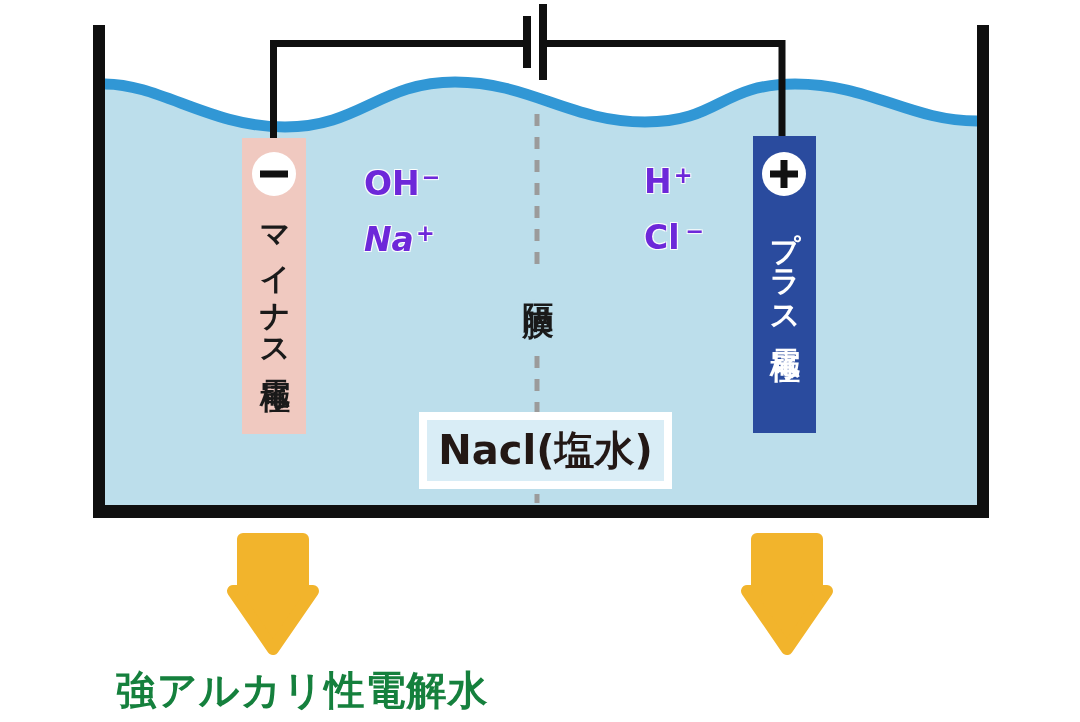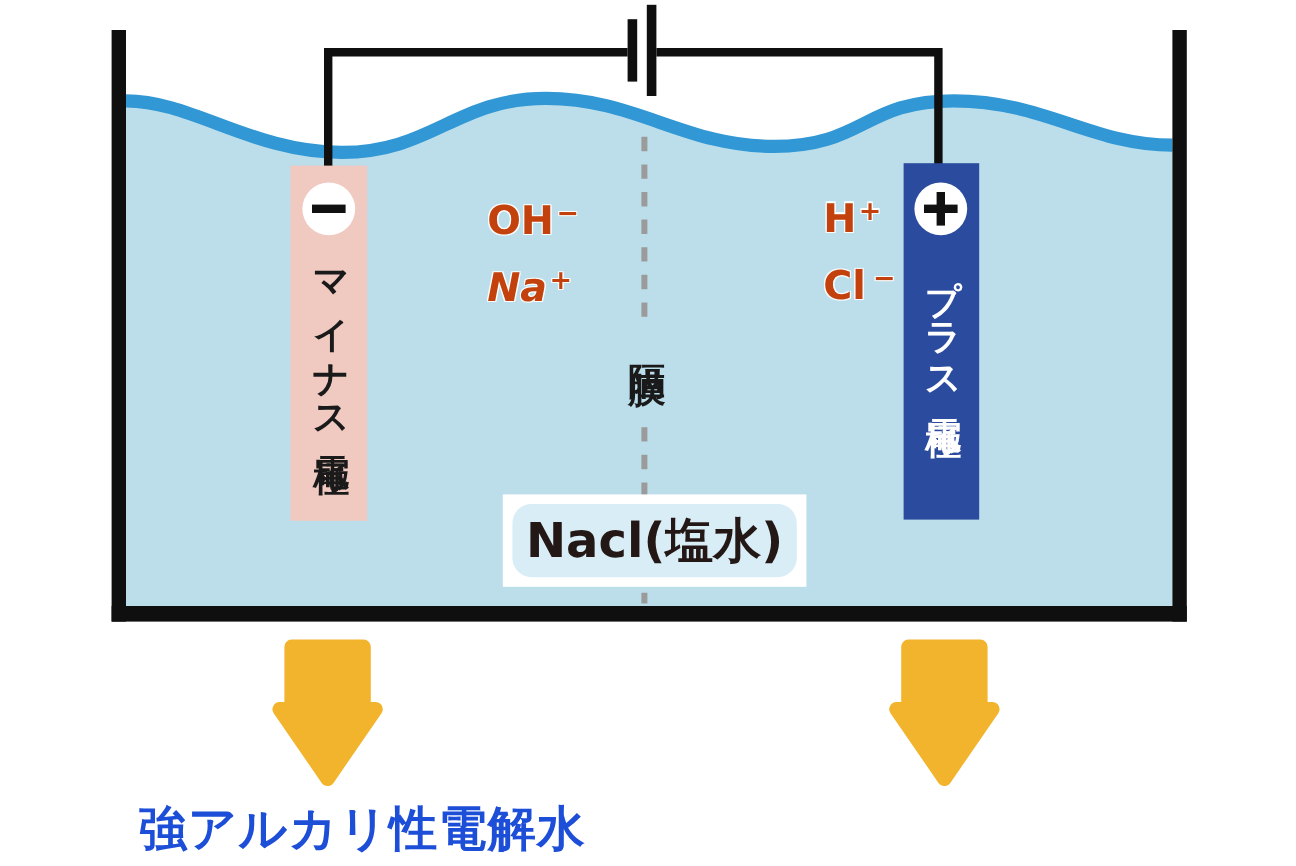--- a/index.html
+++ b/index.html
@@ -1,33 +1,33 @@
 <!DOCTYPE html>
 <html><head>
 <meta charset="utf-8">
 <style>
   html,body{margin:0;padding:0;background:#fff;}
   body{font-family:"DejaVu Sans","Liberation Sans",sans-serif;}
   .canvas{position:relative;width:1080px;height:722px;background:#fff;overflow:hidden;}
   .canvas svg{position:absolute;left:0;top:0;}
   .overlay{position:absolute;white-space:nowrap;}
-  .ion{font-size:33px;font-weight:bold;color:#c2410c;
+  .ion{font-size:33px;font-weight:bold;color:#6d28d9;
        text-shadow:-1px -1px 0 rgba(255,255,255,.85),1px -1px 0 rgba(255,255,255,.85),
-                   -1px 1px 0 rgba(255,255,255,.85),1px 1px 0 rgba(255,255,255,.85);margin-left:42px;}
+                   -1px 1px 0 rgba(255,255,255,.85),1px 1px 0 rgba(255,255,255,.85);}
   .ion sup{font-size:0.68em;vertical-align:0.45em;margin-left:2px;font-weight:bold;}
   .vtext{writing-mode:vertical-rl;text-orientation:upright;font-weight:bold;line-height:1;}
   .electrode-label{font-size:30px;letter-spacing:3px;transform:translateX(-50%);}
   .membrane-label{font-size:31px;letter-spacing:5px;color:#1a1a1a;transform:translateX(-50%);
        text-shadow:0 0 4px #bcdeeb;}
   .solution-box{left:419px;top:412px;width:253px;height:77px;background:#fff;
        box-sizing:border-box;padding:8px;}
   .solution-inner{width:100%;height:100%;background:#d9edf6;display:flex;
-       align-items:center;justify-content:center;border-radius:16px;}
+       align-items:center;justify-content:center;}
   .solution-text{font-size:40px;font-weight:bold;color:#231815;}
-  .result-label{font-size:40px;font-weight:bold;color:#1d4ed8;letter-spacing:1px;
+  .result-label{font-size:40px;font-weight:bold;color:#15803d;letter-spacing:1px;
        transform:translateX(-50%);}
   .arrow{stroke-width:12;stroke-linejoin:round;stroke-linecap:round;stroke:#f2b42c;}
 </style>
 </head>
 <body>
 
 <div class="canvas">
 
   <svg width="1080" height="722" viewBox="0 0 1080 722">
 

